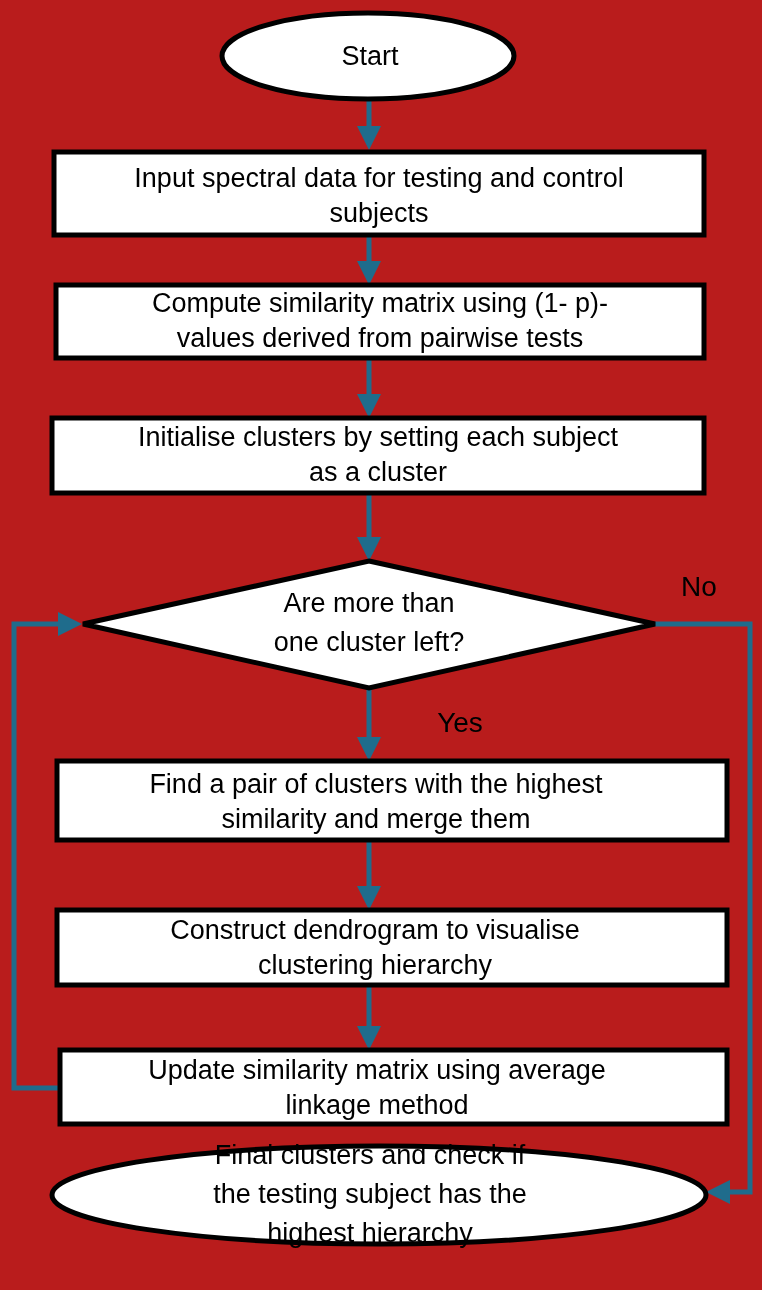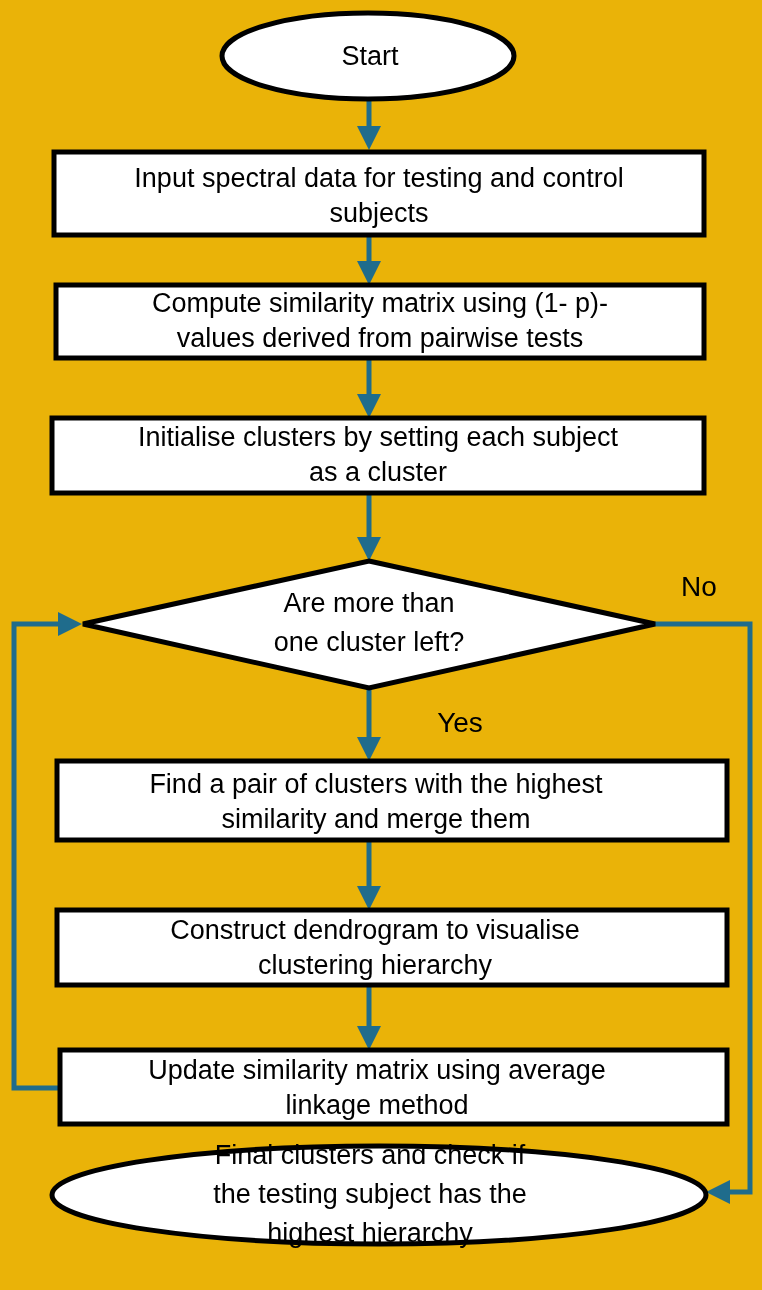--- a/index.html
+++ b/index.html
@@ -10,21 +10,21 @@
   body {
     width: 762px;
     height: 1290px;
     font-family: "Liberation Sans", sans-serif;
     overflow: hidden;
   }
   #flowchart-root {
     position: relative;
     width: 762px;
     height: 1290px;
-    background: #eab308;
+    background: #b91c1c;
     text-align: center;
   }
   svg.chart-canvas {
     display: block;
     width: 762px;
     height: 1290px;
   }
   .node-shape {
     fill: #ffffff;
     stroke: #000000;

